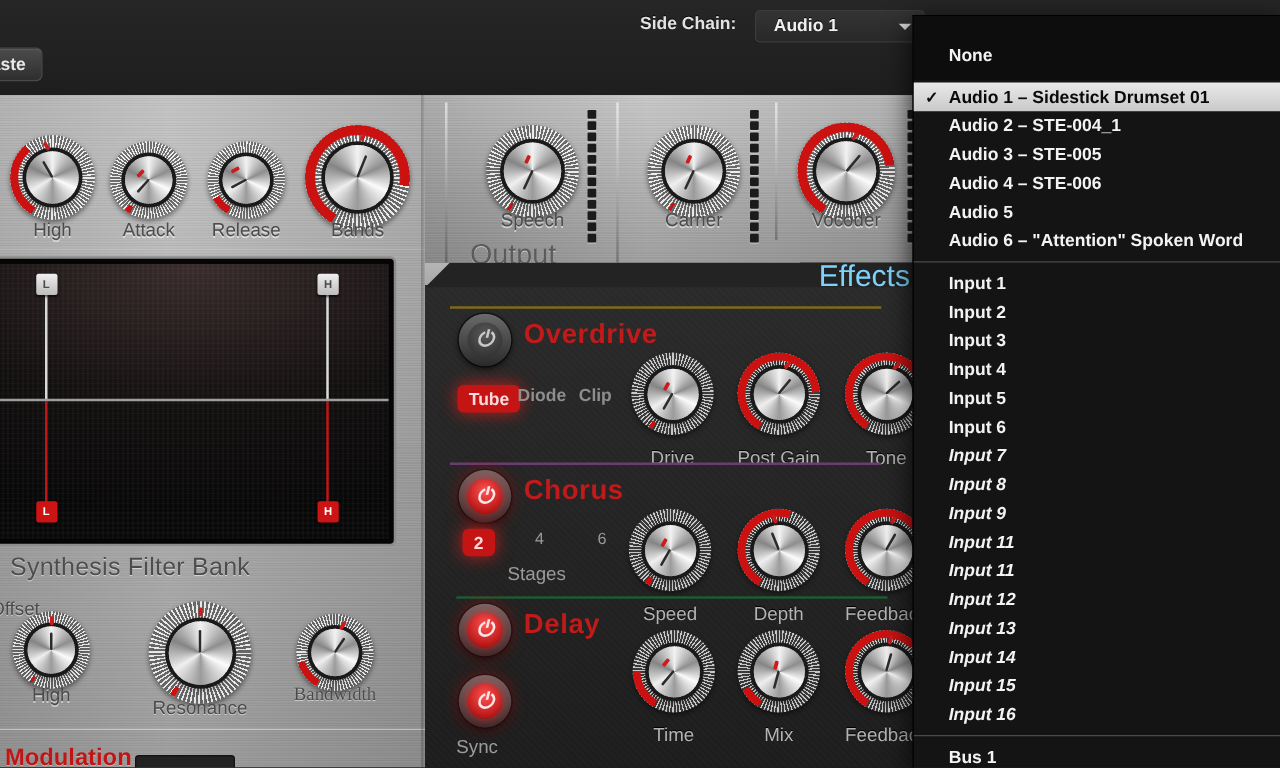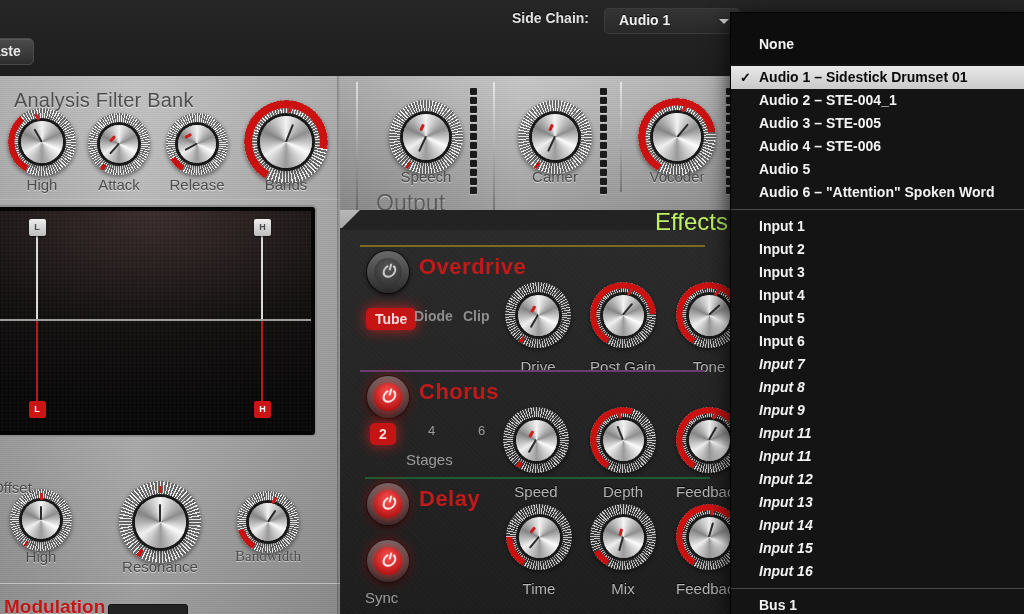--- a/index.html
+++ b/index.html
@@ -103,21 +103,21 @@
 
   
   .fx-panel{position:absolute;left:340px;top:228px;width:400px;height:386px;
         background:
           repeating-linear-gradient(45deg,rgba(255,255,255,.012) 0 2px,transparent 2px 4px),
           linear-gradient(180deg,#2a2a2a,#1d1d1d);
         border-top-left-radius:0;}
   .fx-notch{position:absolute;left:340px;top:210px;width:400px;height:20px;
         background:#232323;
         clip-path:polygon(0 20px,20px 0,400px 0,400px 20px);}
-  .effects-title{position:absolute;left:655px;top:208px;color:#bef264;font-size:24px;}
+  .effects-title{position:absolute;left:655px;top:208px;color:#7dd3fc;font-size:24px;}
 
   .fx-rule{position:absolute;left:60px;width:345px;height:2px;}
   .fx-name{position:absolute;font-size:22px;font-weight:bold;letter-spacing:.5px;}
   .power{position:absolute;width:42px;height:42px;border-radius:50%;
         background:linear-gradient(#6a6a6a,#2a2a2a);
         box-shadow:0 2px 5px rgba(0,0,0,.7), 0 0 0 1px #111;}
   .power i{position:absolute;left:7px;top:7px;width:28px;height:28px;border-radius:50%;
         background:radial-gradient(circle at 50% 35%,#585858,#2a2a2a);
         display:flex;align-items:center;justify-content:center;
         color:#c9c9c9;font-size:17px;font-weight:bold;}
@@ -144,22 +144,22 @@
   .menu-item .check{position:absolute;left:9px;top:0;font-size:13px;}
   .menu-sep{height:1px;background:#4a4a4a;margin:3px 0;}
   .menu-top{background:#0d0d0d;padding:20px 0 8px;}
 </style>
 </head>
 <body>
 
 <div class="root">
 
   <div class="metal-left">
-    <div class="panel-title" style="left:14px;top:13px;">Analysis Filter Bank</div>
     <div class="hr-light" style="left:0;top:123px;width:340px;opacity:.35;"></div>
+    <div class="panel-title" style="left:8px;top:367px;">Synthesis Filter Bank</div>
     <div class="hr-light" style="left:0;top:507px;width:340px;"></div>
   </div>
 
   <div id="analysis-knobs">
       <div class="knob" style="left: 8px; top: 108px; width: 68px; height: 68px;">
         <div class="ring"></div>
         <div class="arc" style="background: conic-gradient(from 210deg, rgb(204, 17, 17) 0deg, rgb(204, 17, 17) 110deg, rgba(0, 0, 0, 0) 110deg, rgba(0, 0, 0, 0) 300deg, rgba(0, 0, 0, 0) 300deg); mask: radial-gradient(circle, transparent 56%, rgb(0, 0, 0) 58%, rgb(0, 0, 0) 78%, transparent 80%);"></div>
         <div class="cap" style="left: 13px; top: 13px; width: 42px; height: 42px;">
           <div class="ptr" style="left: 20px; top: 5.88px; height: 15.12px; transform: rotate(-30deg);"></div>
         </div>

